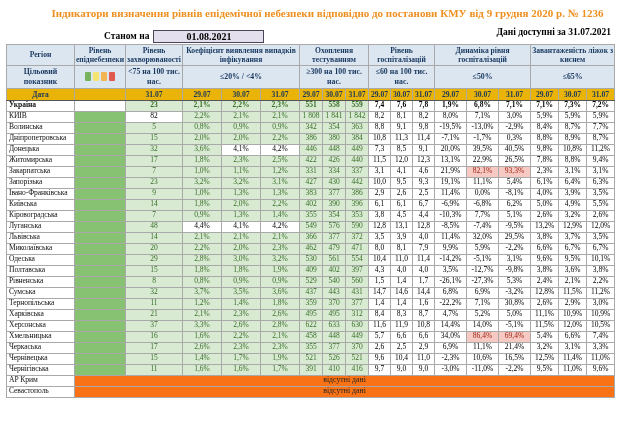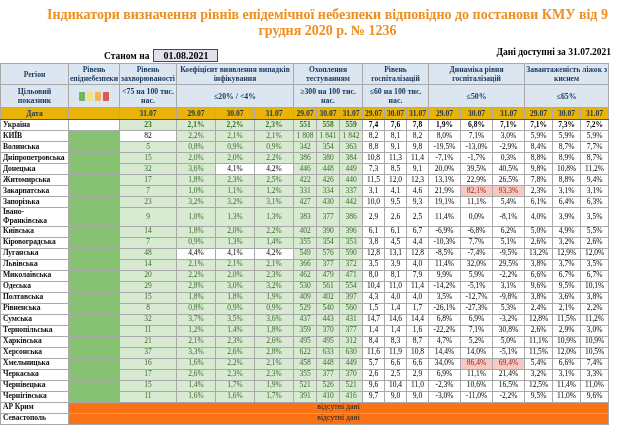--- a/index.html
+++ b/index.html
@@ -3,54 +3,54 @@
 <meta charset="utf-8">
 <style>
   html,body{margin:0;padding:0;}
   body{
     width:619px;height:431px;overflow:hidden;background:#ffffff;
     font-family:"Liberation Serif","DejaVu Serif",serif;
     -webkit-font-smoothing:antialiased;
   }
   .title{
     margin:7px 4px 2px 40px;text-align:center;
-    color:var(--title-color,#ee8f1f);font-weight:bold;font-size:14px;line-height:1.15;
+    color:var(--title-color,#ee8f1f);font-weight:bold;font-size:11px;line-height:1.15;
   }
   .meta-row{
     display:flex;justify-content:space-between;align-items:center;
     margin:1px 6px 1px 6px;font-size:9.5px;font-weight:bold;color:#000;
   }
   .meta-left{display:flex;align-items:center;margin-left:98px;margin-top:8px;}
   .asof-label{margin-right:4px;}
   .date-box{
     background:var(--date-box-bg,#e4dfec);border:1.5px solid #4a4458;
-    padding:0 9px;font-size:10px;font-weight:bold;
+    padding:0 32px;font-size:10px;font-weight:bold;
   }
   .meta-right{margin-right:2px;}
   table{
-    border-collapse:collapse;table-layout:fixed;margin:1px 5px 0 0;
+    border-collapse:collapse;table-layout:fixed;margin:1px 5px 0 6px;
     border:1.5px solid #2f2f2f;width:608px;
   }
   th,td{
     border:1px solid #a9a9a9;padding:0 1px;text-align:center;vertical-align:middle;
     overflow:hidden;
   }
   .gs{border-left:1px solid #555555;}
   thead th{
     background:var(--header-bg,#dce6f1);color:var(--header-text,#17375e);
     font-weight:bold;font-size:7.6px;line-height:1.2;
   }
   tr.group-row th{height:20px;}
   tr.target-row th{height:22px;font-size:7.8px;}
   tr.date-row th{
     background:#eab308;height:11px;font-size:7.6px;border-bottom:1px solid #555;font-family:Liberation Serif, serif;
   }
   td{height:10px;line-height:1.15;font-size:7.5px;color:#000;}
   td.region{
-    text-align:left;font-weight:bold;font-size:7.6px;letter-spacing:-0.1px;
+    text-align:left;font-weight:normal;font-size:7.6px;letter-spacing:-0.1px;
     padding-left:2px;background:#ffffff;color:#111;
   }
   td.level{background:#ffffff;}
   td.level.on{background:var(--level-green,#87c273);}
   td.g{background:var(--green-bg,#d9ead3);color:var(--green-text,#376e26);}
   td.w{background:#ffffff;color:#000;}
   td.r{background:var(--red-bg,#f6c9c2);color:var(--red-text,#9c1c0e);}
   tr.bold-row td{font-weight:bold;}
   td.nodata{background:#f97316;font-size:7.8px;color:#222;}
   .legend{display:flex;justify-content:center;gap:2px;}

